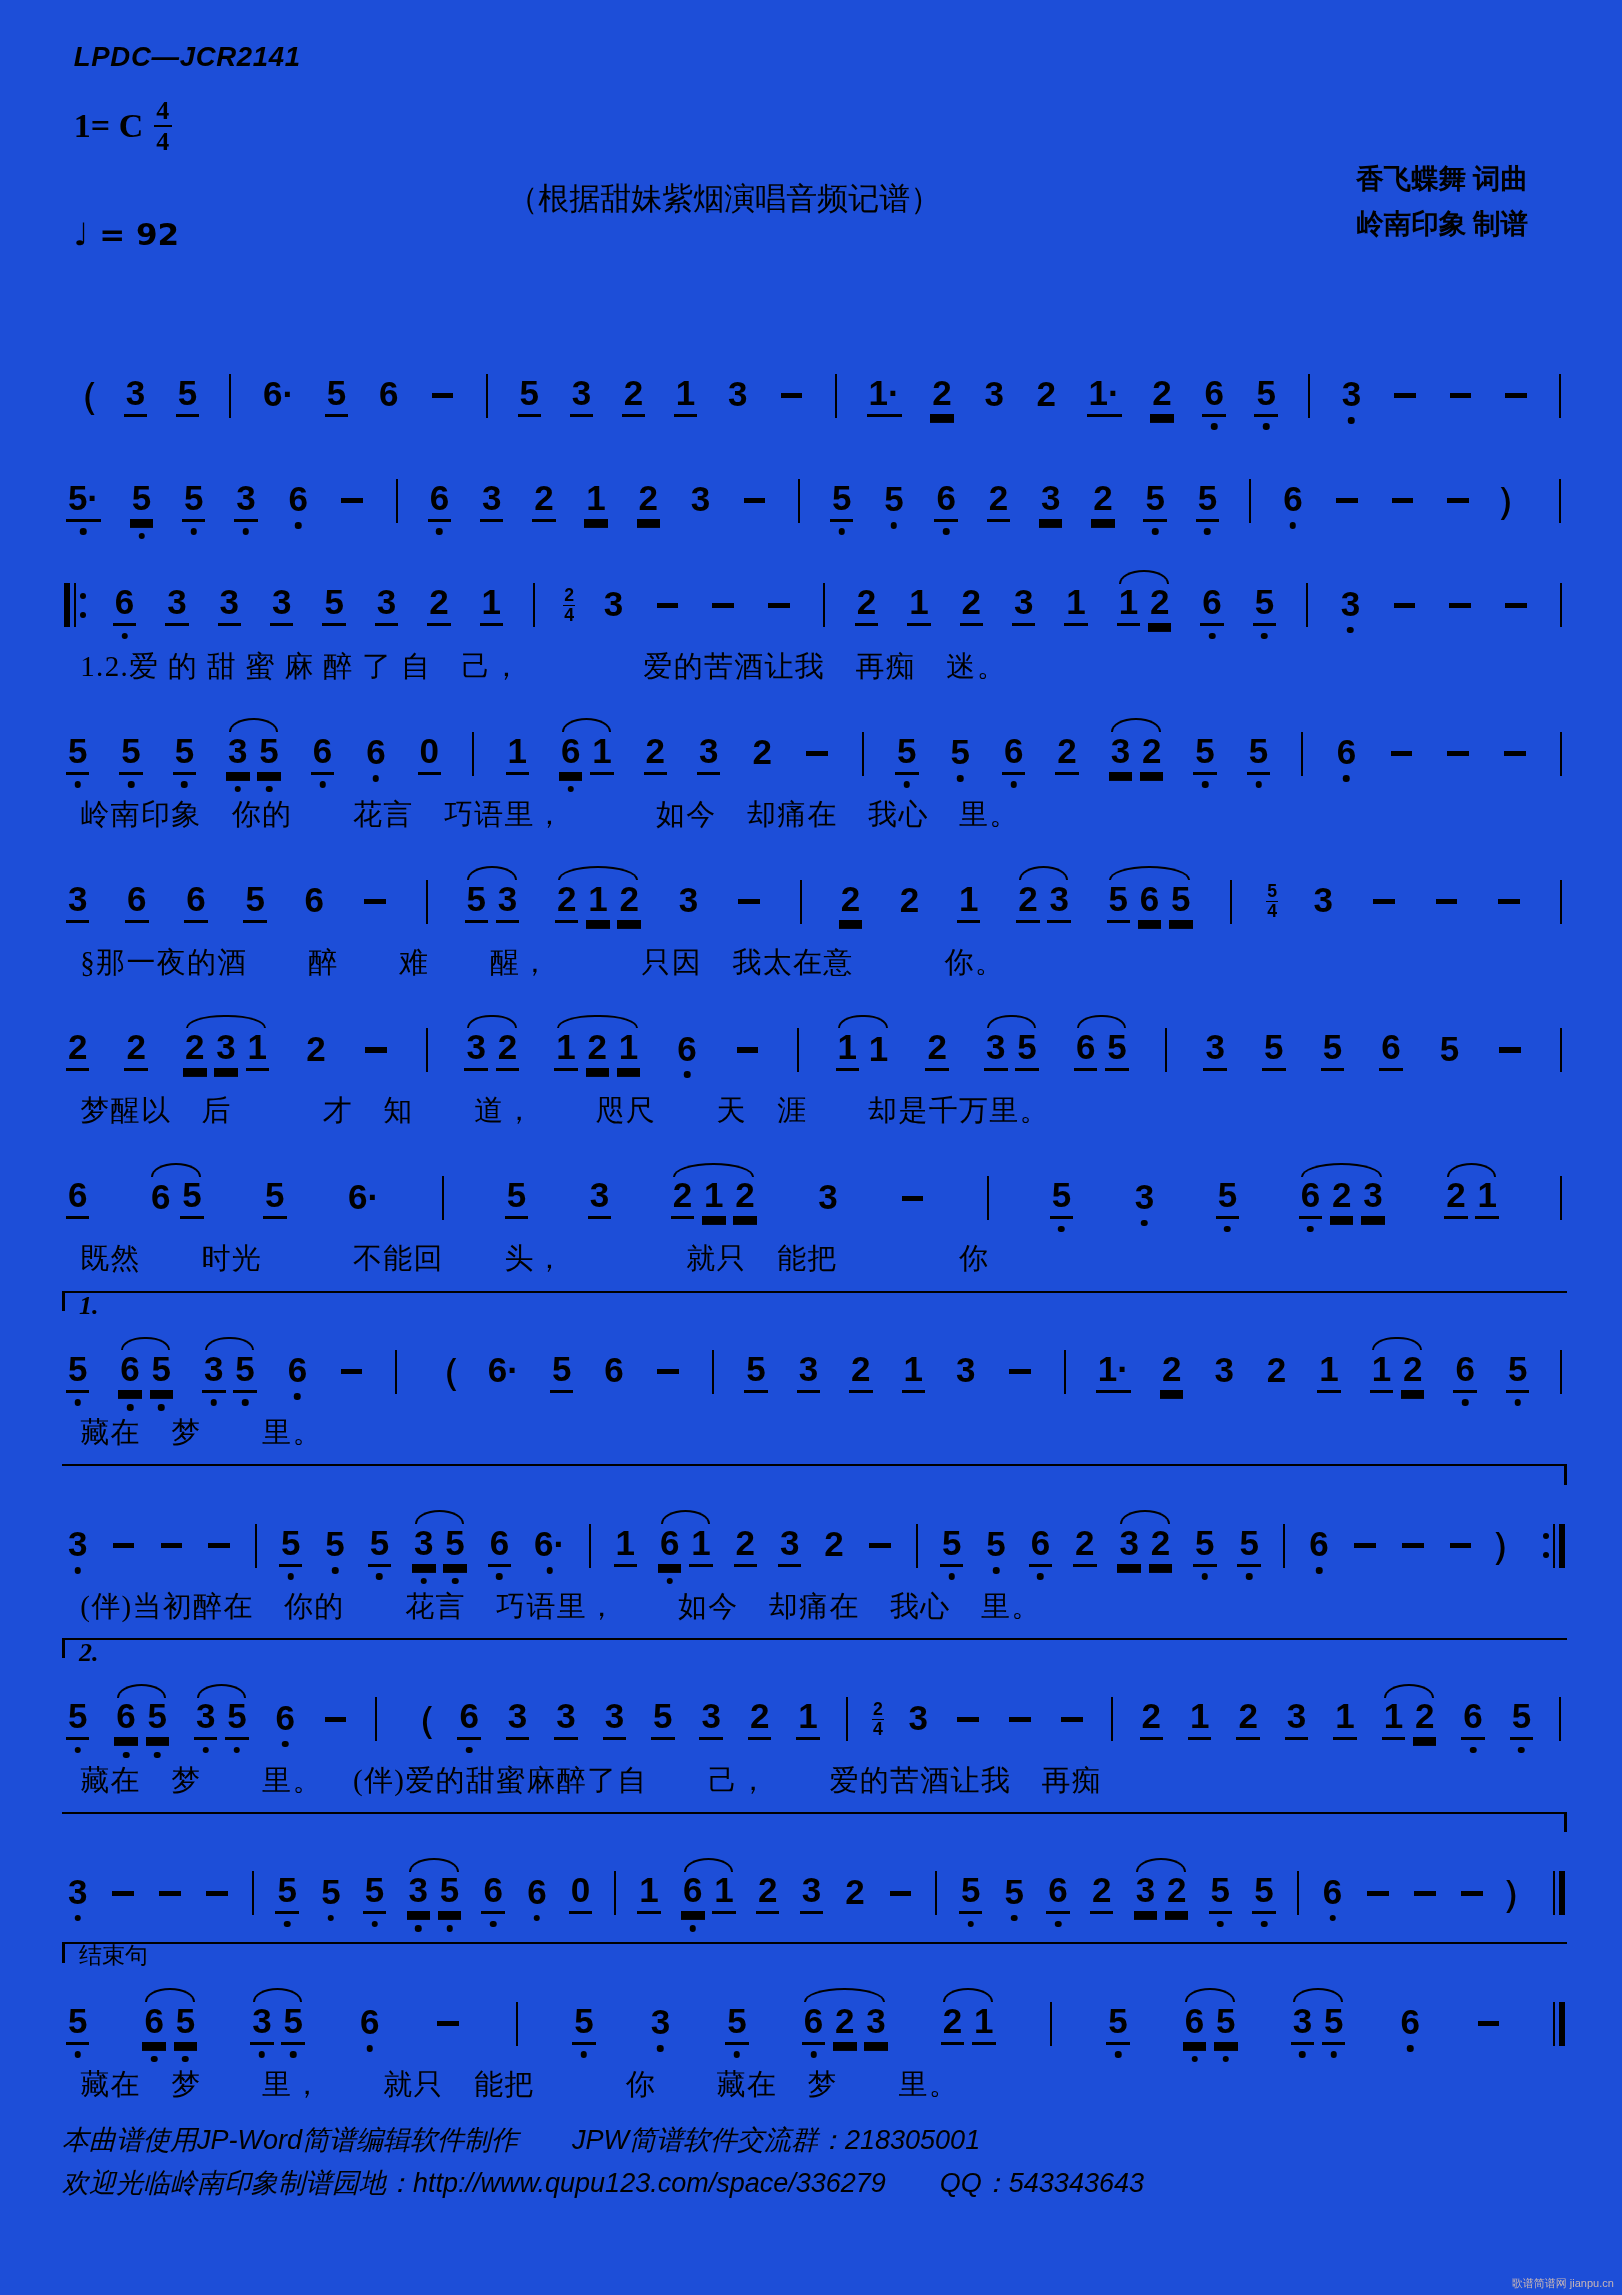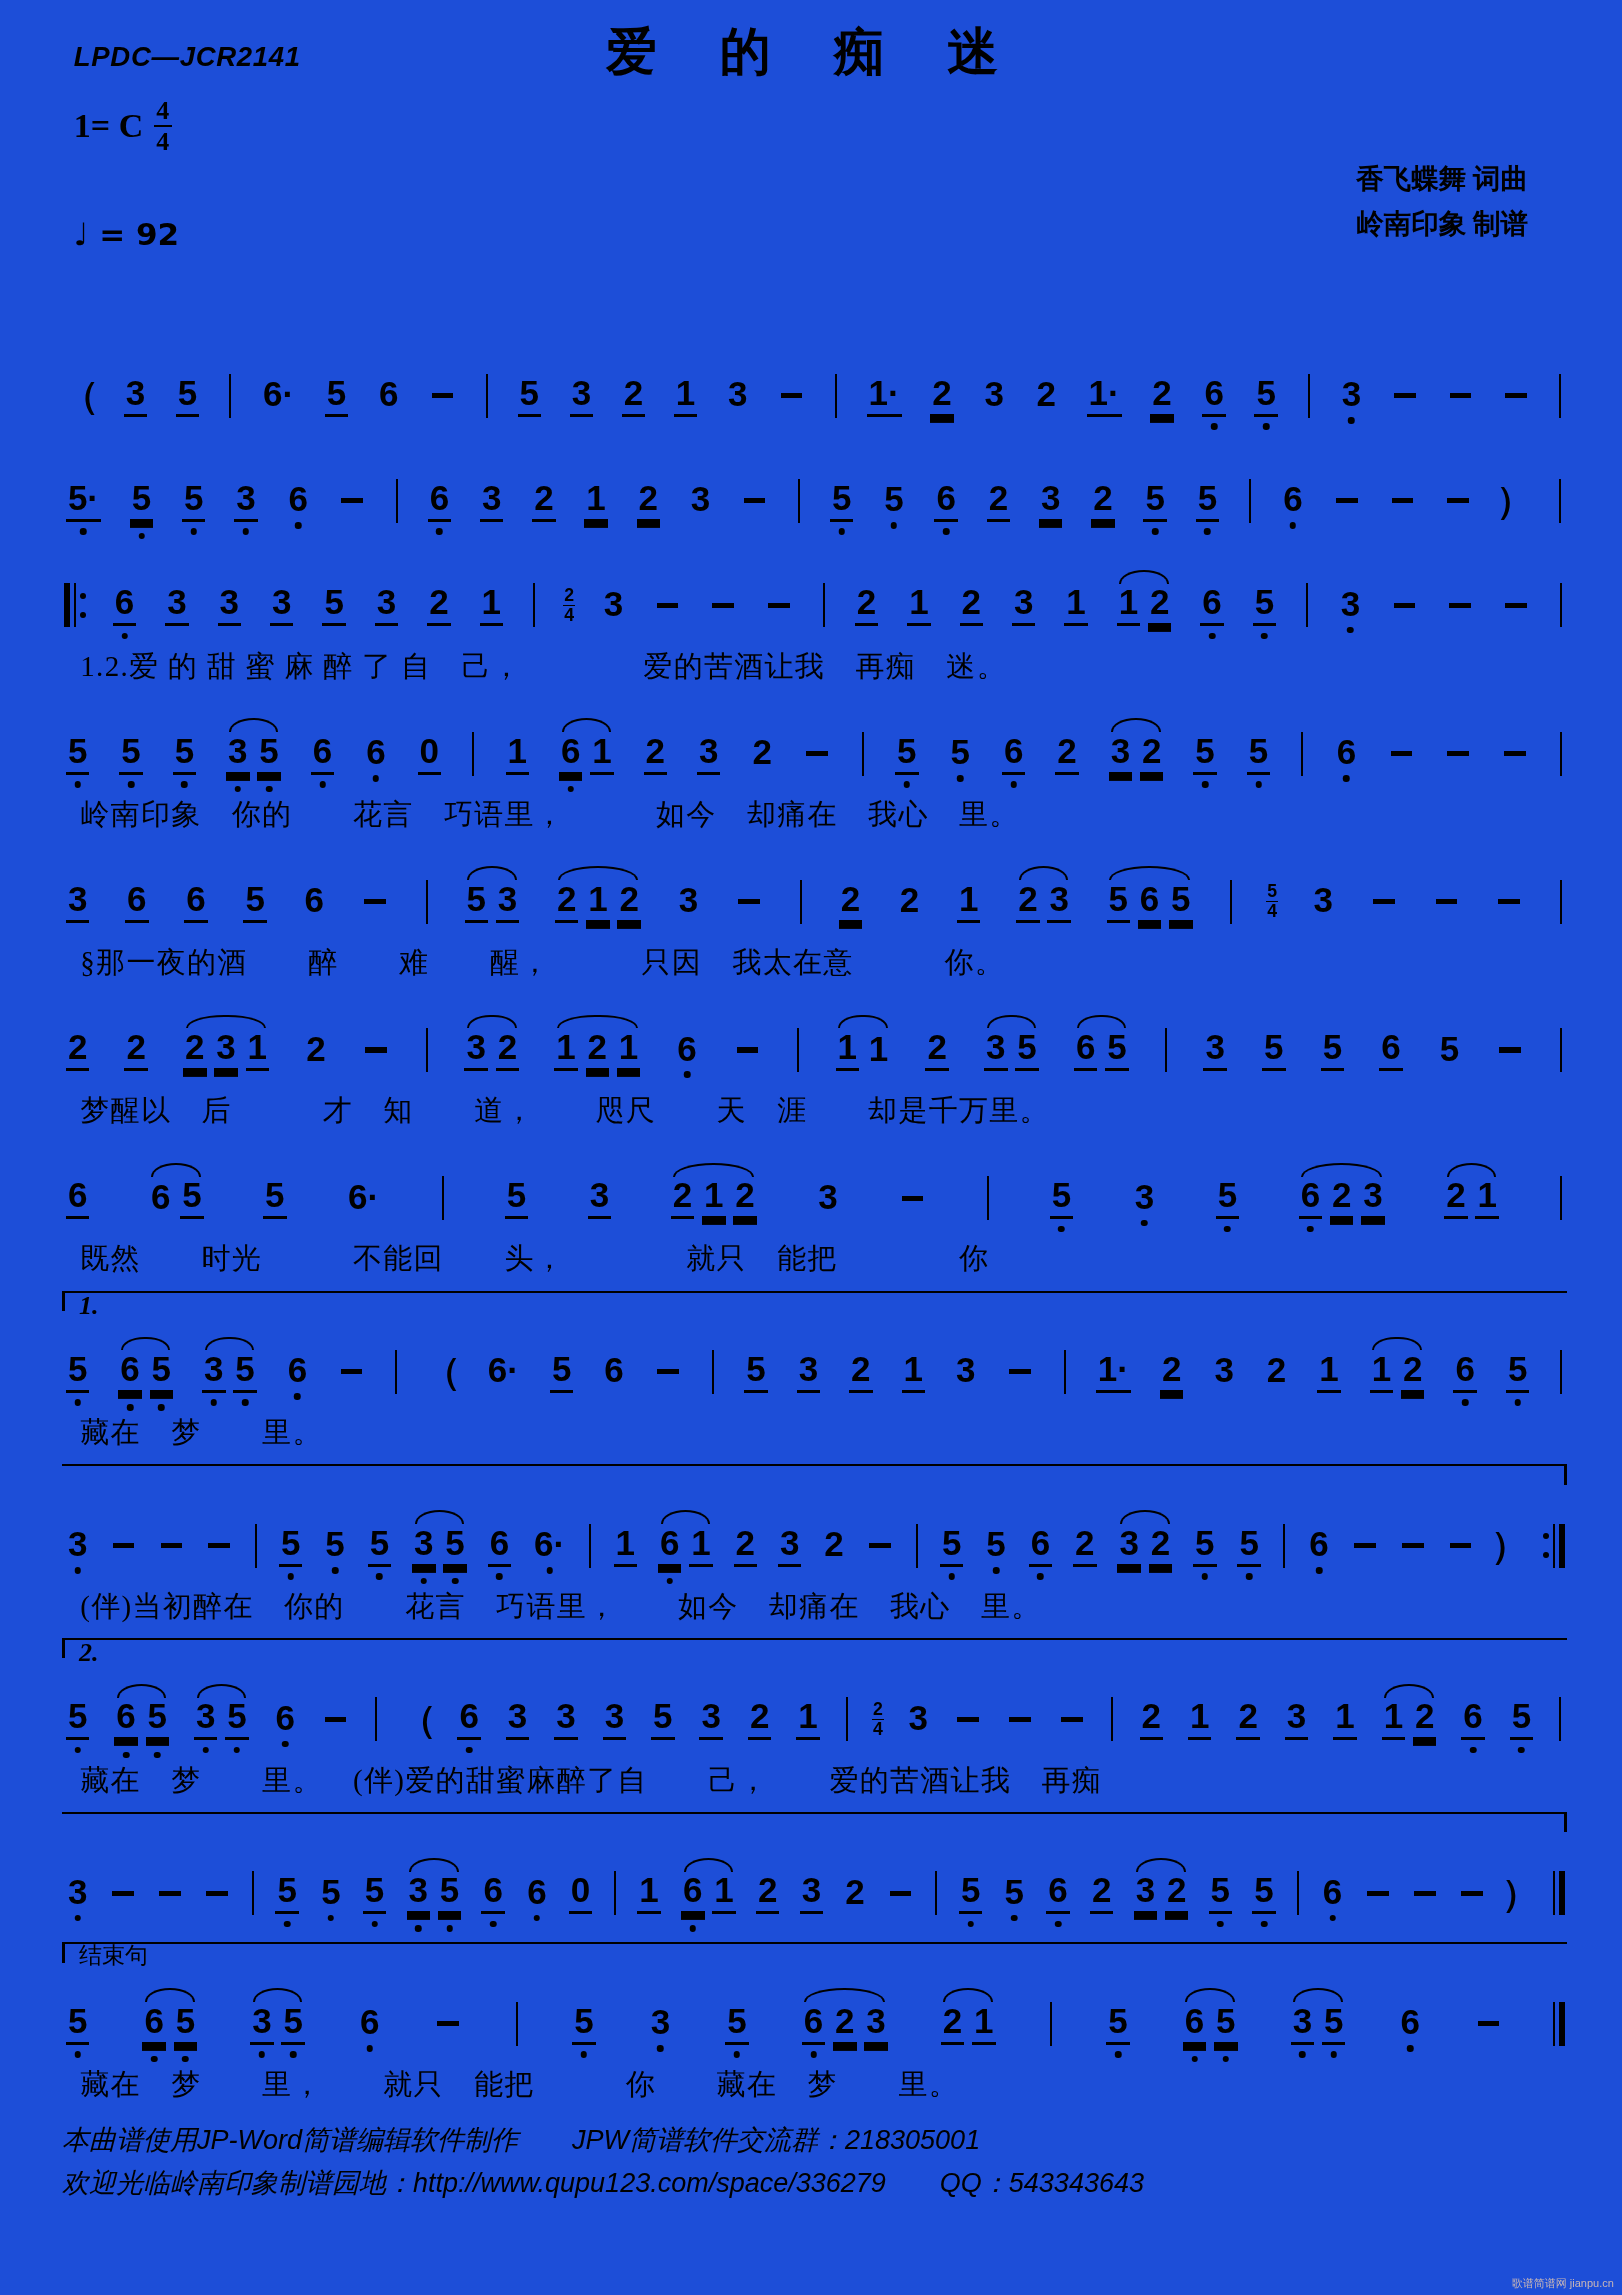--- a/index.html
+++ b/index.html
@@ -58,32 +58,32 @@
   #watermark{position:absolute;right:9.2px;bottom:3.9px;font:400 11px "Liberation Sans",sans-serif;color:#c9b6b6;}
 </style>
 </head>
 <body>
 
 <div id="page">
   <div id="content">
 
     <div id="header">
       <div class="catalog">LPDC—JCR2141</div>
-      <div class="title">爱 的 痴 迷</div>
       <div class="keysig">
         <span>1= C</span>
         <span class="frac">
           <span>4</span>
           <span>4</span>
         </span>
       </div>
       <div class="tempo">
         <span>♩</span>
         <span>= 92</span>
       </div>
+      <div class="subtitle">（根据甜妹紫烟演唱音频记谱）</div>
       <div class="credits">
         <div>香飞蝶舞 词曲</div>
         <div>岭南印象 制谱</div>
       </div>
     </div>
 
     <div id="score">
         <div class="system">
           <div class="musicrow">
             <span class="paren">（</span>

